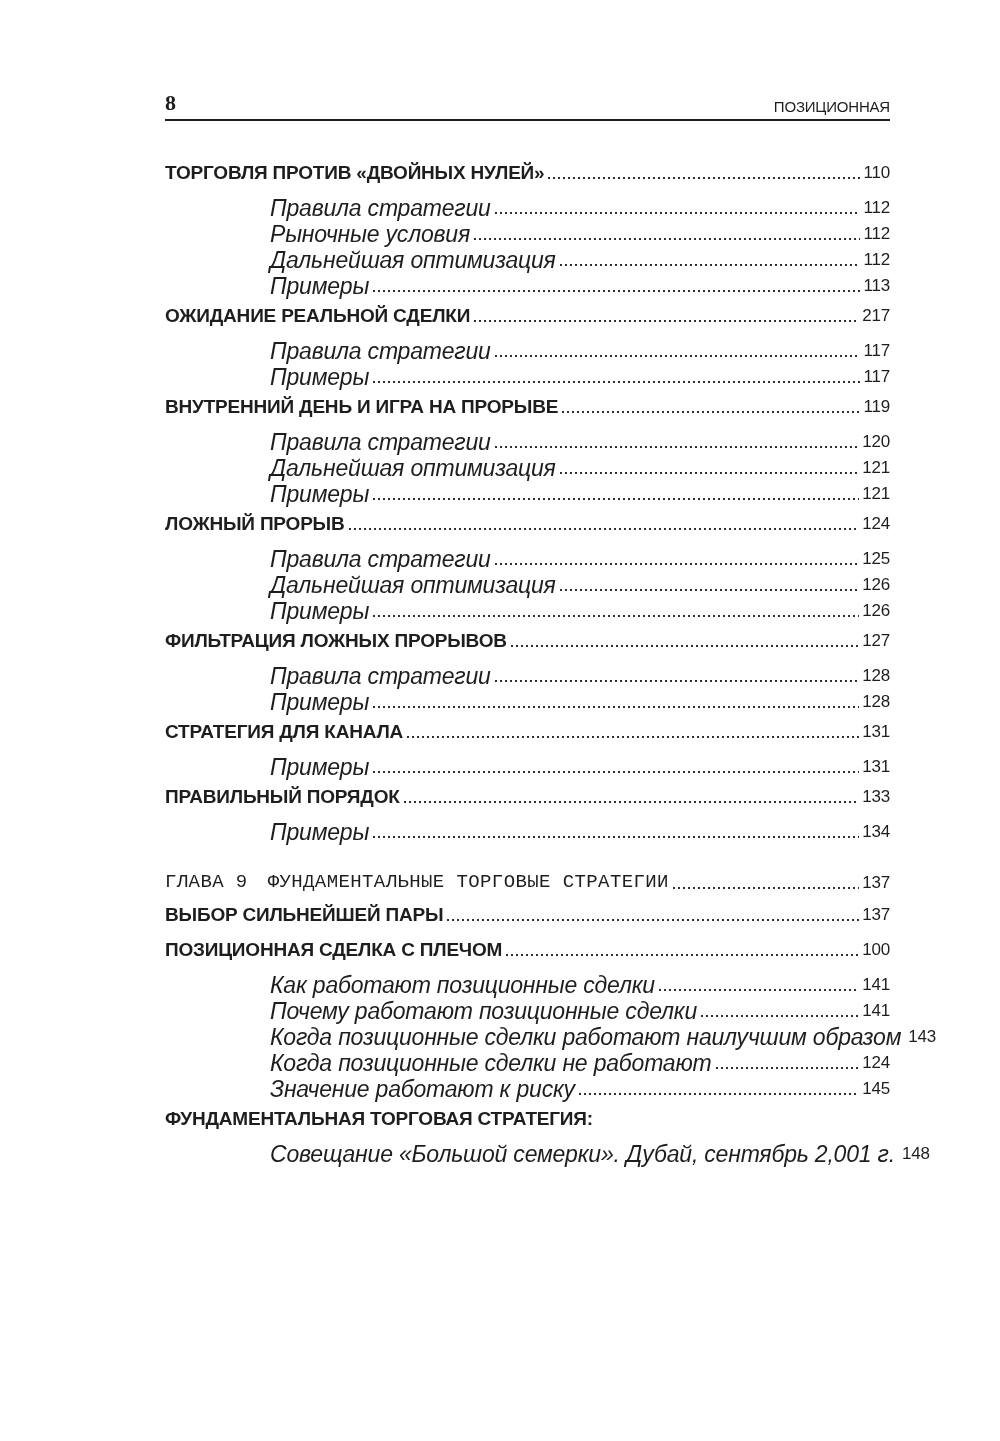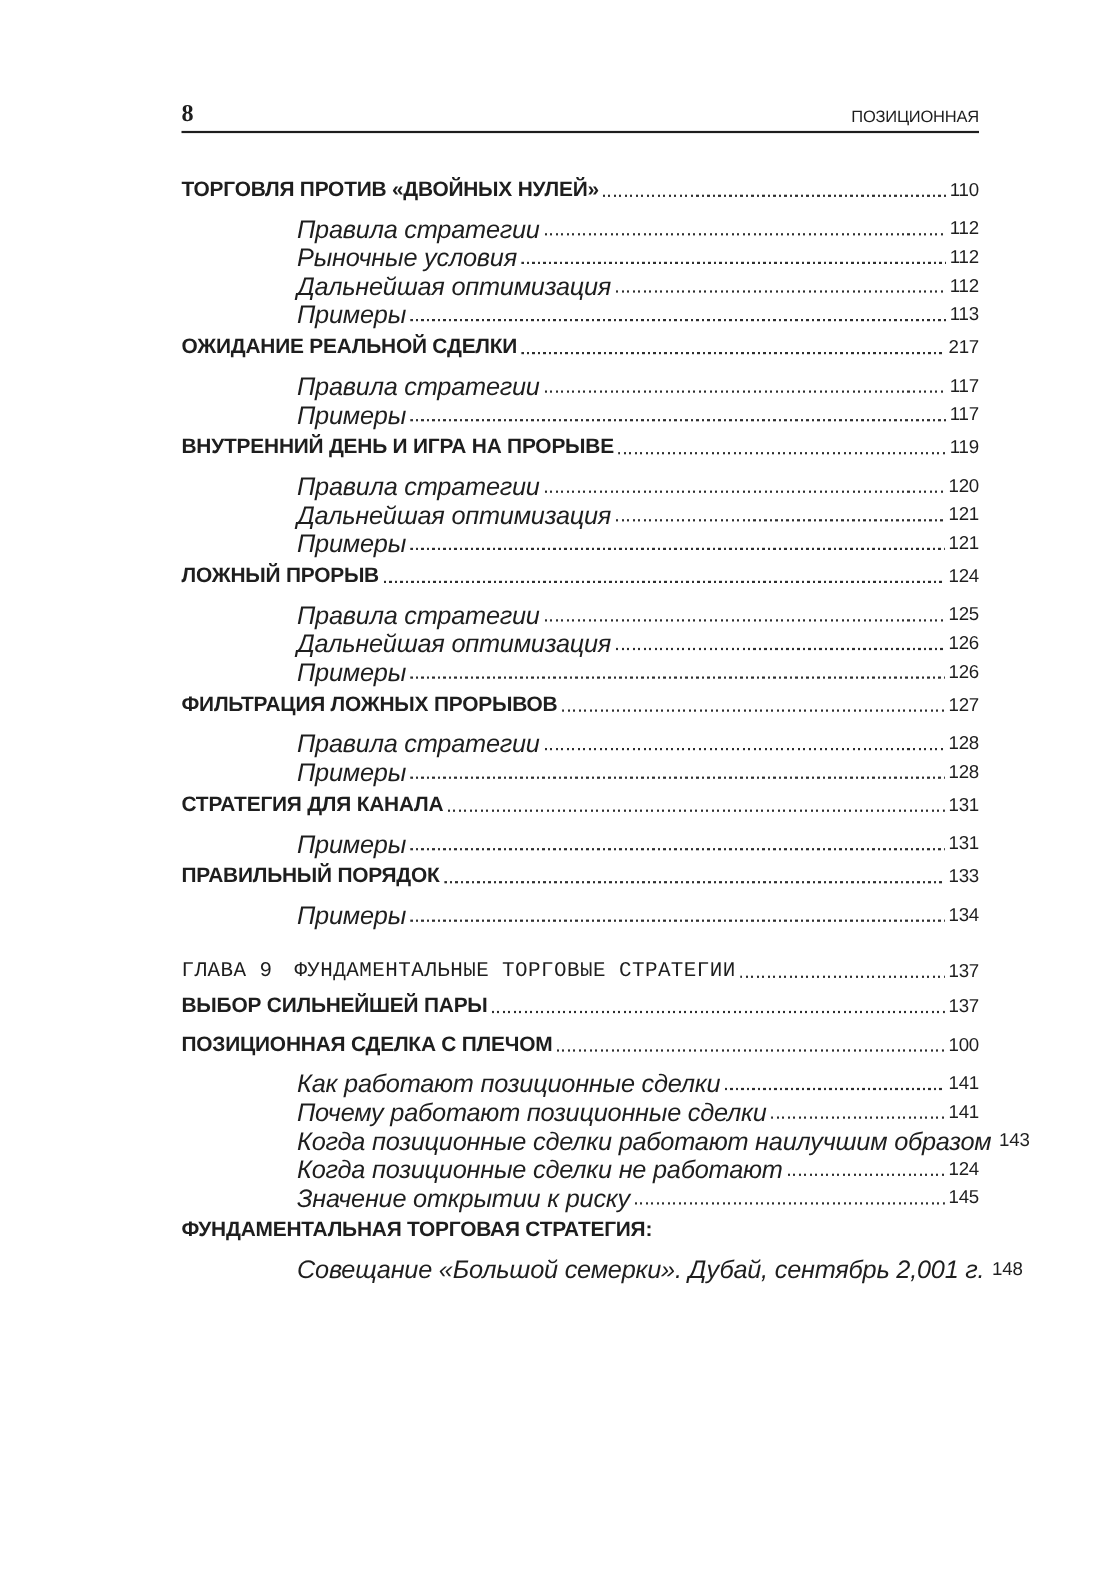--- a/index.html
+++ b/index.html
@@ -362,21 +362,21 @@
 
       <span class="label">Когда позиционные сделки не работают</span>
       <span class="leader"></span>
       <span class="pagenum">124</span>
     </div>
   </div>
       <div class="row h2">
 
     <div class="line">
 
-      <span class="label">Значение открытии к риску</span>
+      <span class="label">Значение работают к риску</span>
       <span class="leader"></span>
       <span class="pagenum">145</span>
     </div>
   </div>
       <div class="row h1">
     <div class="pre">ФУНДАМЕНТАЛЬНАЯ ТОРГОВАЯ СТРАТЕГИЯ:</div>
   </div>
       <div class="row h2">
 
     <div class="line">

